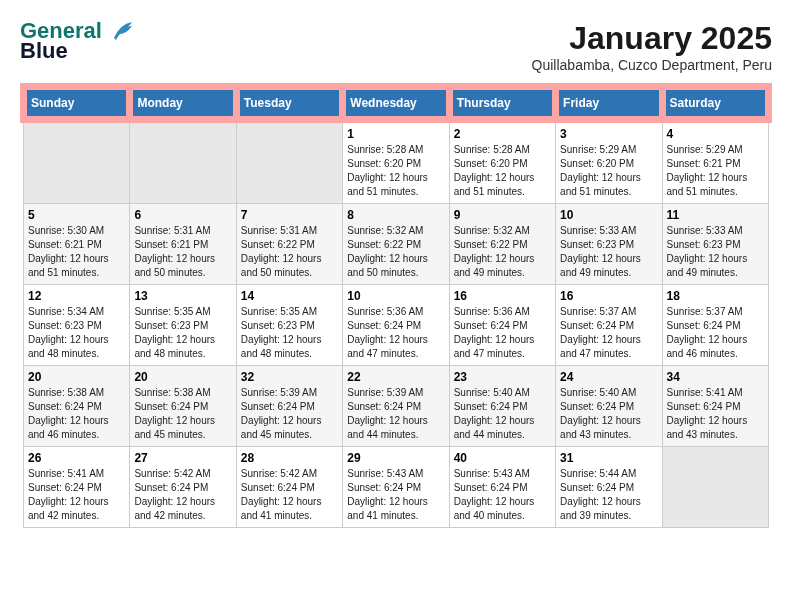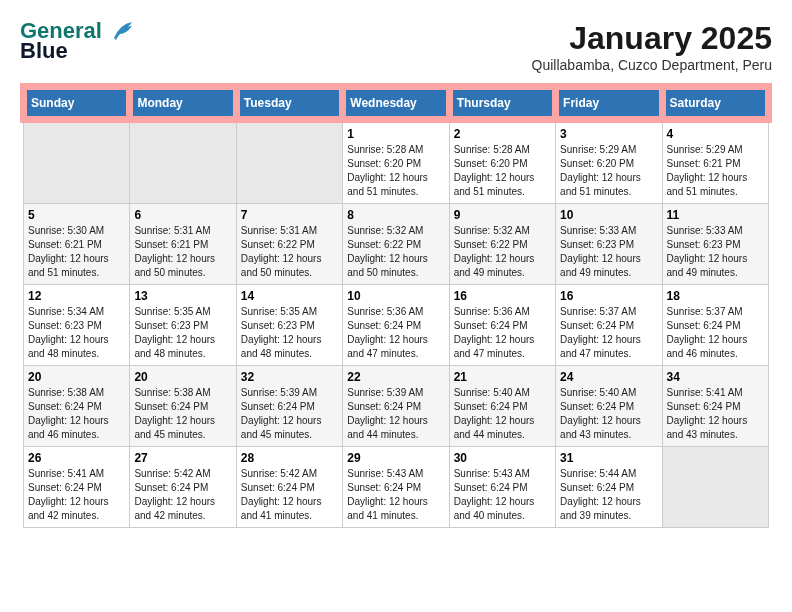--- a/index.html
+++ b/index.html
@@ -201,21 +201,21 @@
         </td>
         <td>
           <span class="day-num">32</span>
           <div class="day-info">Sunrise: 5:39 AM<br>Sunset: 6:24 PM<br>Daylight: 12 hours<br>and 45 minutes.</div>
         </td>
         <td>
           <span class="day-num">22</span>
           <div class="day-info">Sunrise: 5:39 AM<br>Sunset: 6:24 PM<br>Daylight: 12 hours<br>and 44 minutes.</div>
         </td>
         <td>
-          <span class="day-num">21</span>
+          <span class="day-num">23</span>
           <div class="day-info">Sunrise: 5:40 AM<br>Sunset: 6:24 PM<br>Daylight: 12 hours<br>and 44 minutes.</div>
         </td>
         <td>
           <span class="day-num">24</span>
           <div class="day-info">Sunrise: 5:40 AM<br>Sunset: 6:24 PM<br>Daylight: 12 hours<br>and 43 minutes.</div>
         </td>
         <td>
           <span class="day-num">34</span>
           <div class="day-info">Sunrise: 5:41 AM<br>Sunset: 6:24 PM<br>Daylight: 12 hours<br>and 43 minutes.</div>
         </td>
@@ -231,21 +231,21 @@
         </td>
         <td>
           <span class="day-num">28</span>
           <div class="day-info">Sunrise: 5:42 AM<br>Sunset: 6:24 PM<br>Daylight: 12 hours<br>and 41 minutes.</div>
         </td>
         <td>
           <span class="day-num">29</span>
           <div class="day-info">Sunrise: 5:43 AM<br>Sunset: 6:24 PM<br>Daylight: 12 hours<br>and 41 minutes.</div>
         </td>
         <td>
-          <span class="day-num">30</span>
+          <span class="day-num">40</span>
           <div class="day-info">Sunrise: 5:43 AM<br>Sunset: 6:24 PM<br>Daylight: 12 hours<br>and 40 minutes.</div>
         </td>
         <td>
           <span class="day-num">31</span>
           <div class="day-info">Sunrise: 5:44 AM<br>Sunset: 6:24 PM<br>Daylight: 12 hours<br>and 39 minutes.</div>
         </td>
         <td class="empty-cell"></td>
       </tr>
     </tbody>
 </table>

